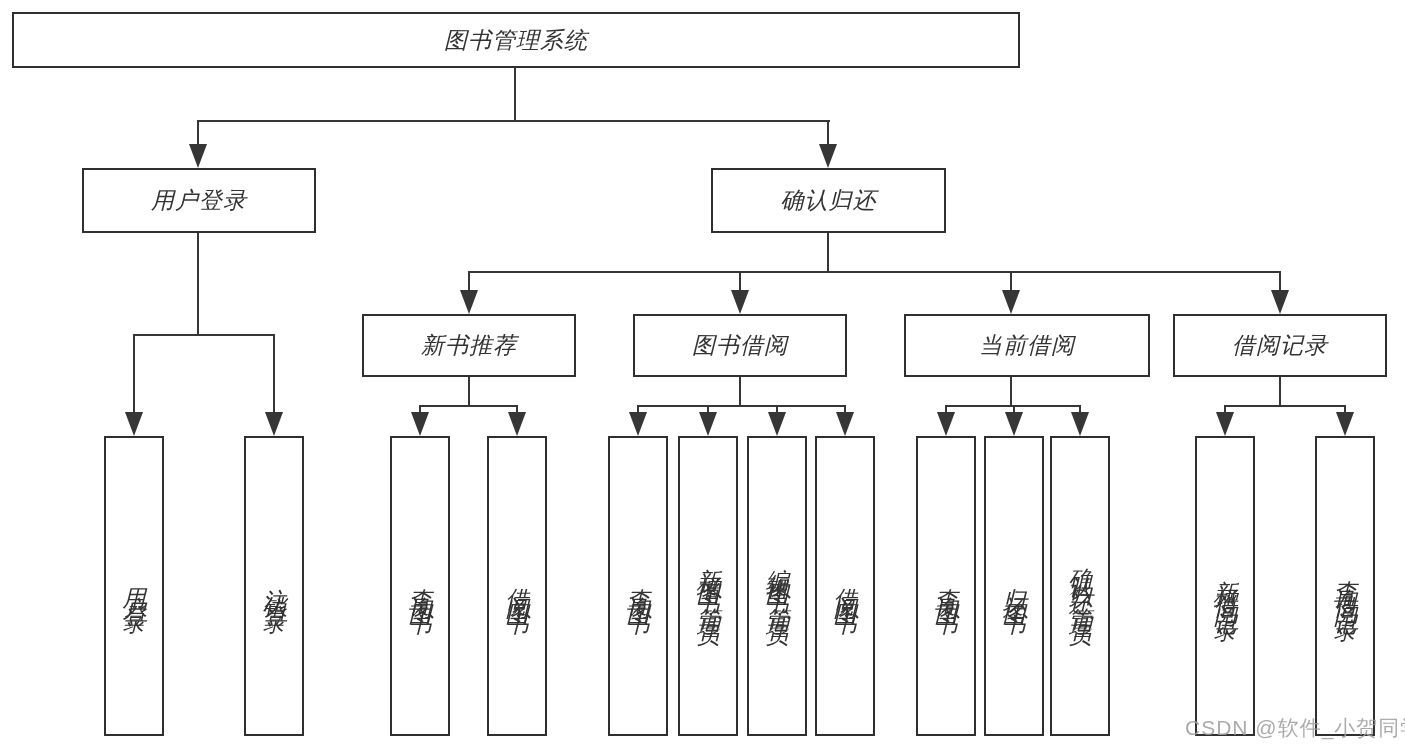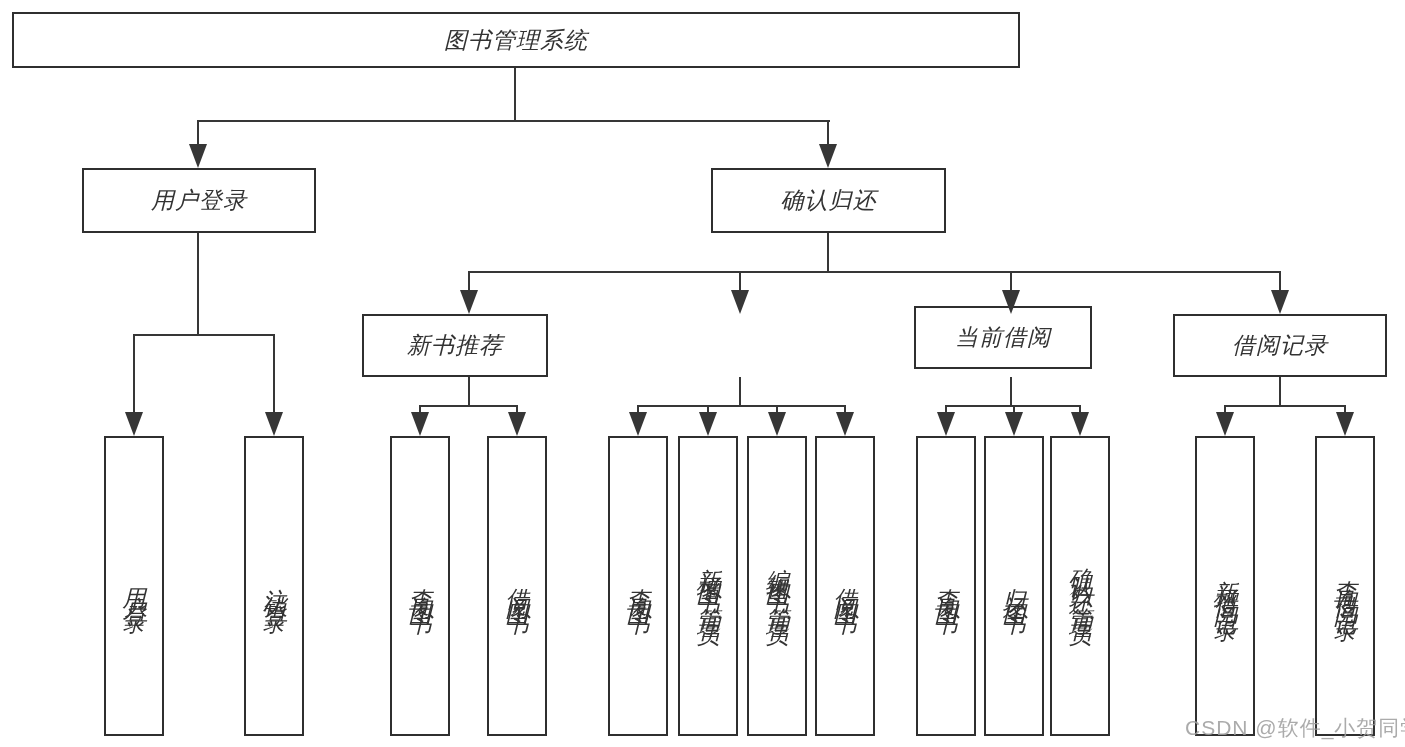--- a/index.html
+++ b/index.html
@@ -43,24 +43,27 @@
     <span>图书管理系统</span>
   </div>
 
   <div class="box hbox" style="left:82px;top:168px;width:234px;height:65px;">
     <span>用户登录</span>
   </div>
   <div class="box hbox" style="left:711px;top:168px;width:235px;height:65px;">
     <span>确认归还</span>
   </div>
 
-  <div class="box hbox" style="left:362px;top:314px;width:186px;height:63px;">
+  <div class="box hbox" style="left:362px;top:314px;width:214px;height:63px;">
     <span>新书推荐</span>
   </div>
-  <div class="box hbox" style="left:904px;top:306px;width:178px;height:63px;margin-left:10px;">
+  <div class="box hbox" style="left:633px;top:314px;width:214px;height:63px;">
+    <span>图书借阅</span>
+  </div>
+  <div class="box hbox" style="left:904px;top:314px;width:246px;height:63px;">
     <span>当前借阅</span>
   </div>
   <div class="box hbox" style="left:1173px;top:314px;width:214px;height:63px;">
     <span>借阅记录</span>
   </div>
 
   <div class="box vbox" style="left:104px;top:436px;width:60px;height:300px;">
     <span class="vtext">用户登录</span>
   </div>
   <div class="box vbox" style="left:244px;top:436px;width:60px;height:300px;">

